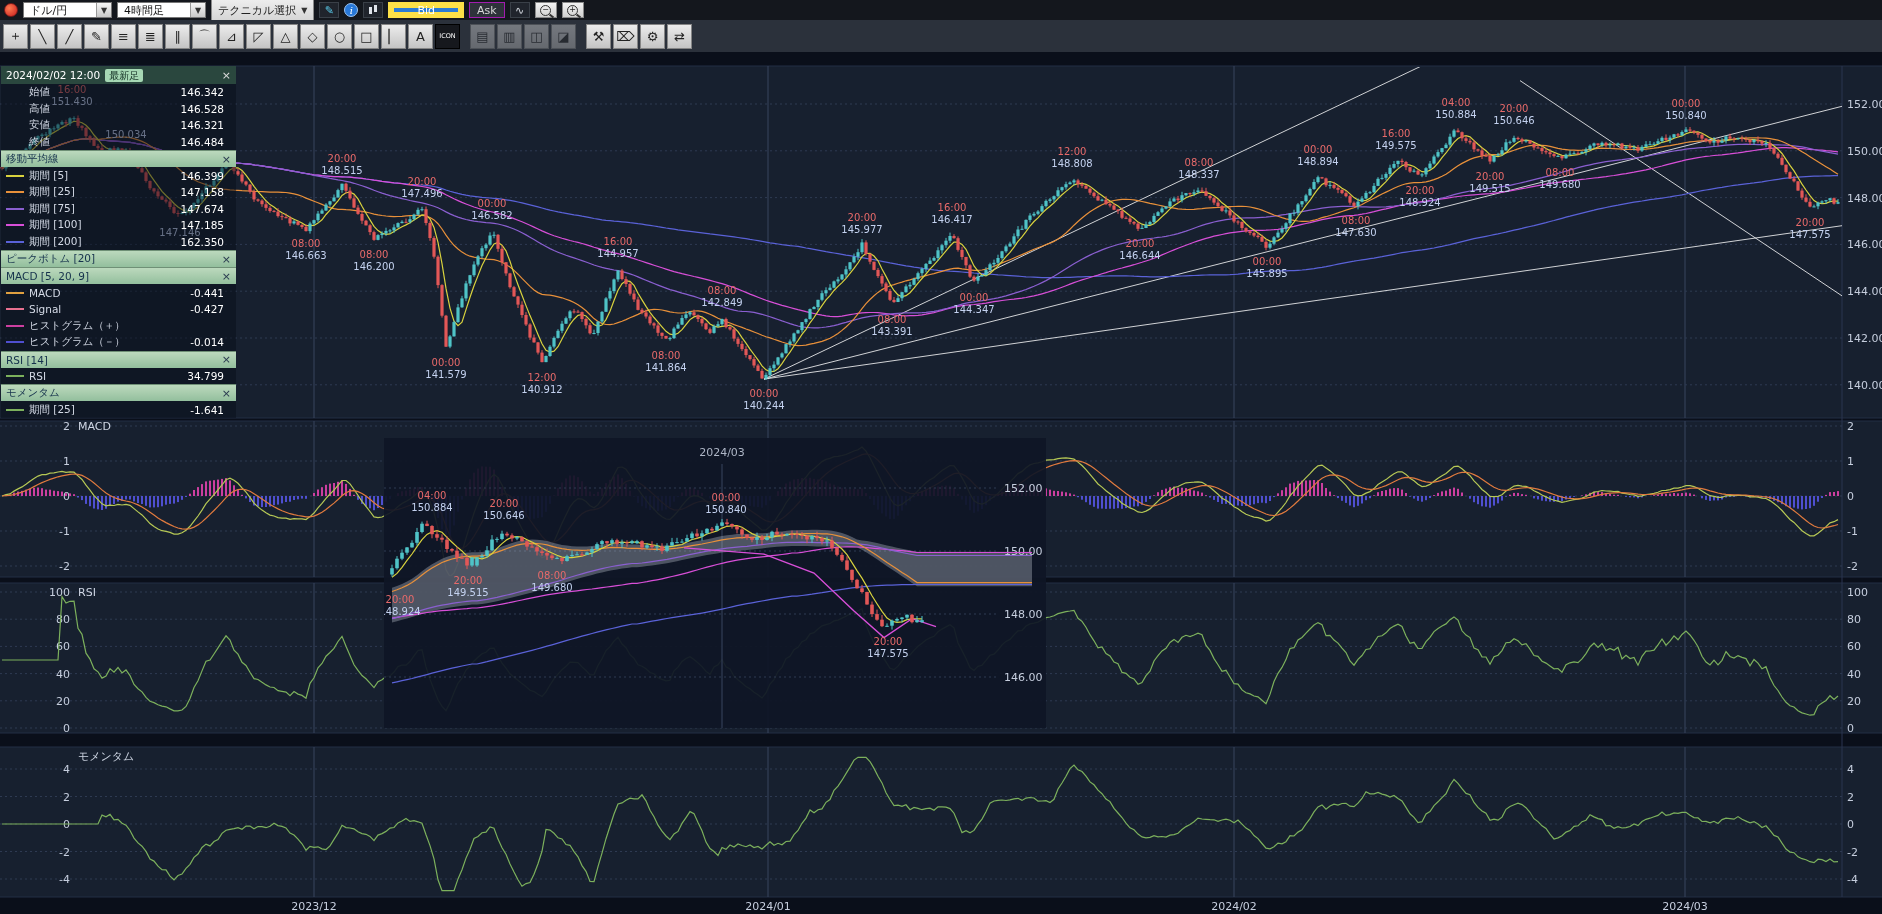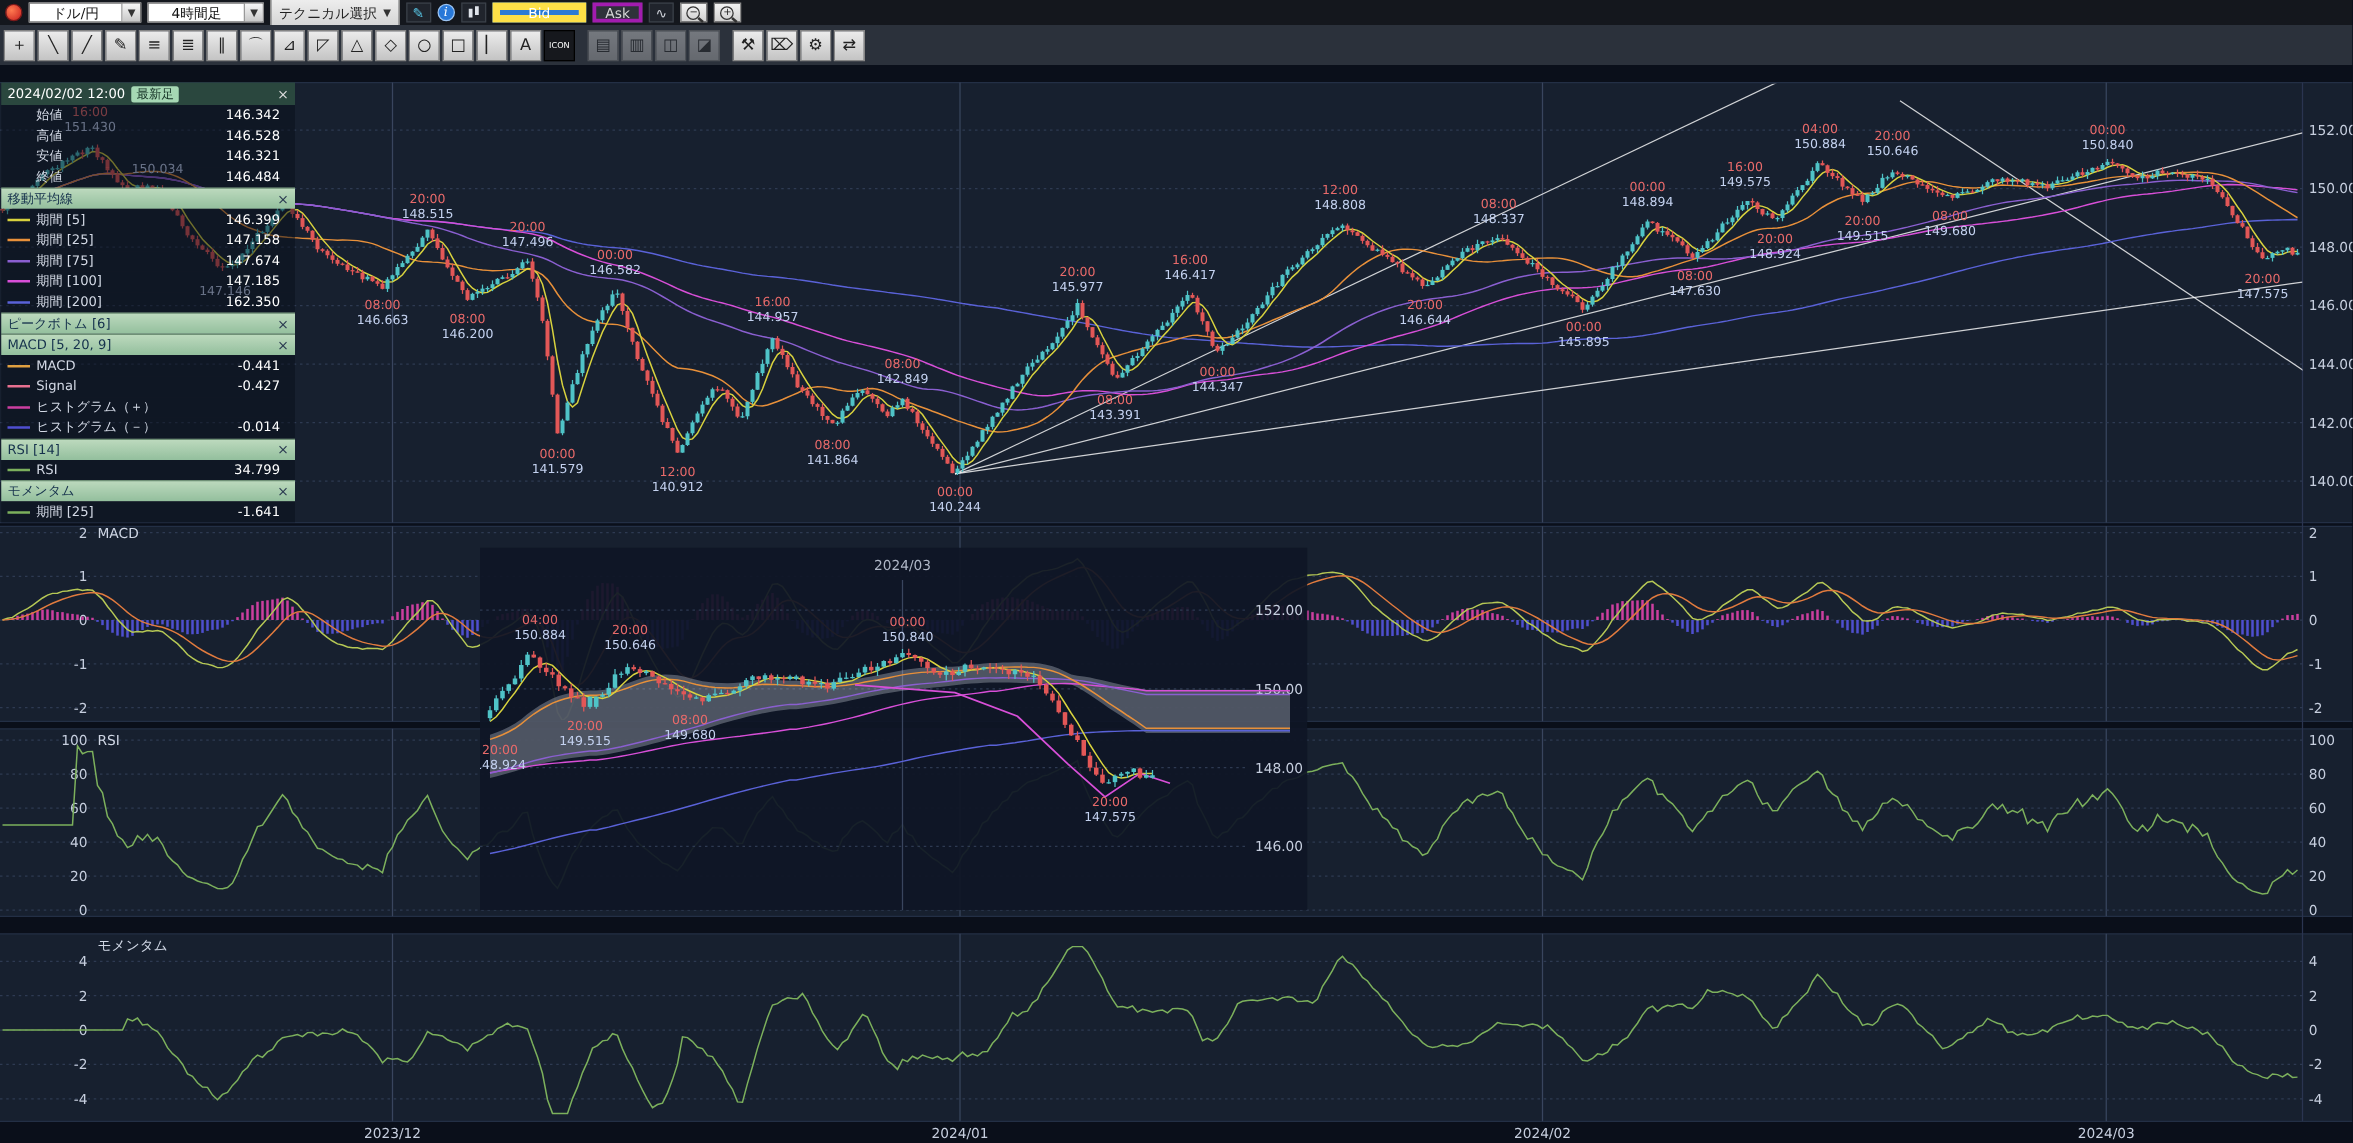--- a/index.html
+++ b/index.html
@@ -3,32 +3,32 @@
 <meta charset="utf-8">
 <style>
   *{margin:0;padding:0;box-sizing:border-box}
   html,body{width:1882px;height:914px;overflow:hidden;background:#0a0f1a;font-family:"DejaVu Sans","Liberation Sans",sans-serif}
   #app{position:relative;width:1882px;height:914px}
 
   
   .topbar{position:absolute;top:0;left:0;width:1882px;height:20px;background:#14171d;display:flex;align-items:center;gap:5px;padding:0 4px;z-index:10}
   .logo{width:14px;height:14px;border-radius:50%;background:radial-gradient(circle at 35% 35%,#ff7a50,#c81e1e);border:1px solid #7a1a1a;flex:none}
   .select{display:flex;align-items:stretch;height:16px;background:#fff;border:1px solid #777;color:#111;font-size:11px}
-  .select .val{padding:0 18px;display:flex;align-items:center;min-width:72px}
+  .select .val{padding:0 6px;display:flex;align-items:center;min-width:72px}
   .dd{width:15px;background:linear-gradient(#f6f6f6,#c9c9c9);border-left:1px solid #999;color:#333;font-size:8px;display:flex;align-items:center;justify-content:center}
   .btn3d{display:flex;align-items:center;height:32px;background:linear-gradient(#f3f3f3,#d0d0d0);border:1px solid #8a8a8a;color:#222;font-size:11px;padding:0 6px;gap:5px}
   .btn3d .ddt{font-size:8px;color:#333}
   .iconbtn{width:20px;height:16px;display:flex;align-items:center;justify-content:center;background:#20242c;border:1px solid #3a4048;color:#cfd3da;font-size:11px}
   .iconbtn.pencil{color:#58c8e8}
   .info{width:14px;height:14px;border-radius:50%;background:#2878d8;color:#fff;font-size:10px;font-style:italic;display:flex;align-items:center;justify-content:center;border:1px solid #9cc4f2;font-family:"DejaVu Serif",serif}
   .cndl{width:10px;height:10px;display:block;background:
     linear-gradient(#dfe3ea,#dfe3ea) 1px 2px/3px 7px no-repeat,
     linear-gradient(#dfe3ea,#dfe3ea) 6px 0/3px 7px no-repeat}
   .bid{height:16px;padding:0 23px;background:#2b7bd4;border:6px solid #fde047;color:#fff;font-size:11px;display:flex;align-items:center}
-  .ask{height:16px;padding:0 7px;background:#2e323a;border:3px solid #a21caf;color:#d8d8d8;font-size:11px;display:flex;align-items:center}
+  .ask{height:16px;padding:0 7px;background:#2e323a;border:1px solid #a21caf;color:#d8d8d8;font-size:11px;display:flex;align-items:center}
   .zoom{width:22px;height:16px;background:linear-gradient(#f3f3f3,#d0d0d0);border:1px solid #8a8a8a;display:flex;align-items:center;justify-content:center}
   .lens{width:11px;height:11px;border:1.5px solid #333;border-radius:50%;font-size:8px;line-height:8px;text-align:center;position:relative;color:#222}
   .lens::after{content:"";position:absolute;width:5px;height:2px;background:#333;right:-4px;bottom:-2px;transform:rotate(40deg)}
 
   
   .toolbar{position:absolute;top:20px;left:0;width:1882px;height:32px;background:#2b313b;display:flex;align-items:center;gap:2px;padding:0 3px;z-index:10}
   .tool{width:25px;height:25px;background:linear-gradient(#ececec,#c4c4c4);border:1px solid #858585;color:#222;font-size:13px;display:flex;align-items:center;justify-content:center}
   .tool.dark{background:#16181d;color:#fff;font-size:6.5px;border-color:#000;letter-spacing:0}
   .tool.disabled{opacity:.38}
   .tool.gap{margin-left:8px}
@@ -1977,21 +1977,21 @@
           <span class="sw" style="background: rgb(216, 79, 216);"></span>
           <span>期間 [100]</span>
           <span class="lv">147.185</span>
         </div>
         <div class="lg-row">
           <span class="sw" style="background: rgb(90, 98, 216);"></span>
           <span>期間 [200]</span>
           <span class="lv">162.350</span>
         </div>
         <div class="lg-section">
-          <span>ピークボトム [6]</span>
+          <span>ピークボトム [20]</span>
           <span class="lg-close">×</span>
         </div>
         <div class="lg-section">
           <span>MACD [5, 20, 9]</span>
           <span class="lg-close">×</span>
         </div>
         <div class="lg-row">
           <span class="sw" style="background: rgb(224, 160, 64);"></span>
           <span>MACD</span>
           <span class="lv">-0.441</span>

